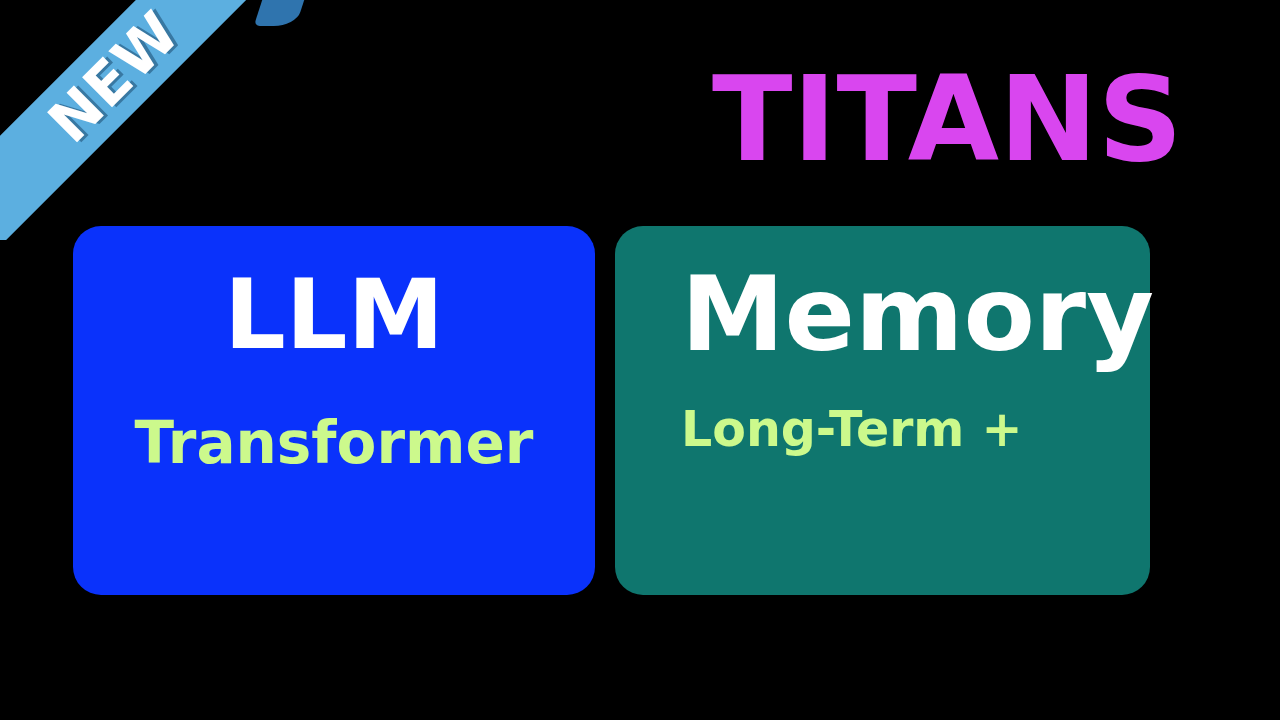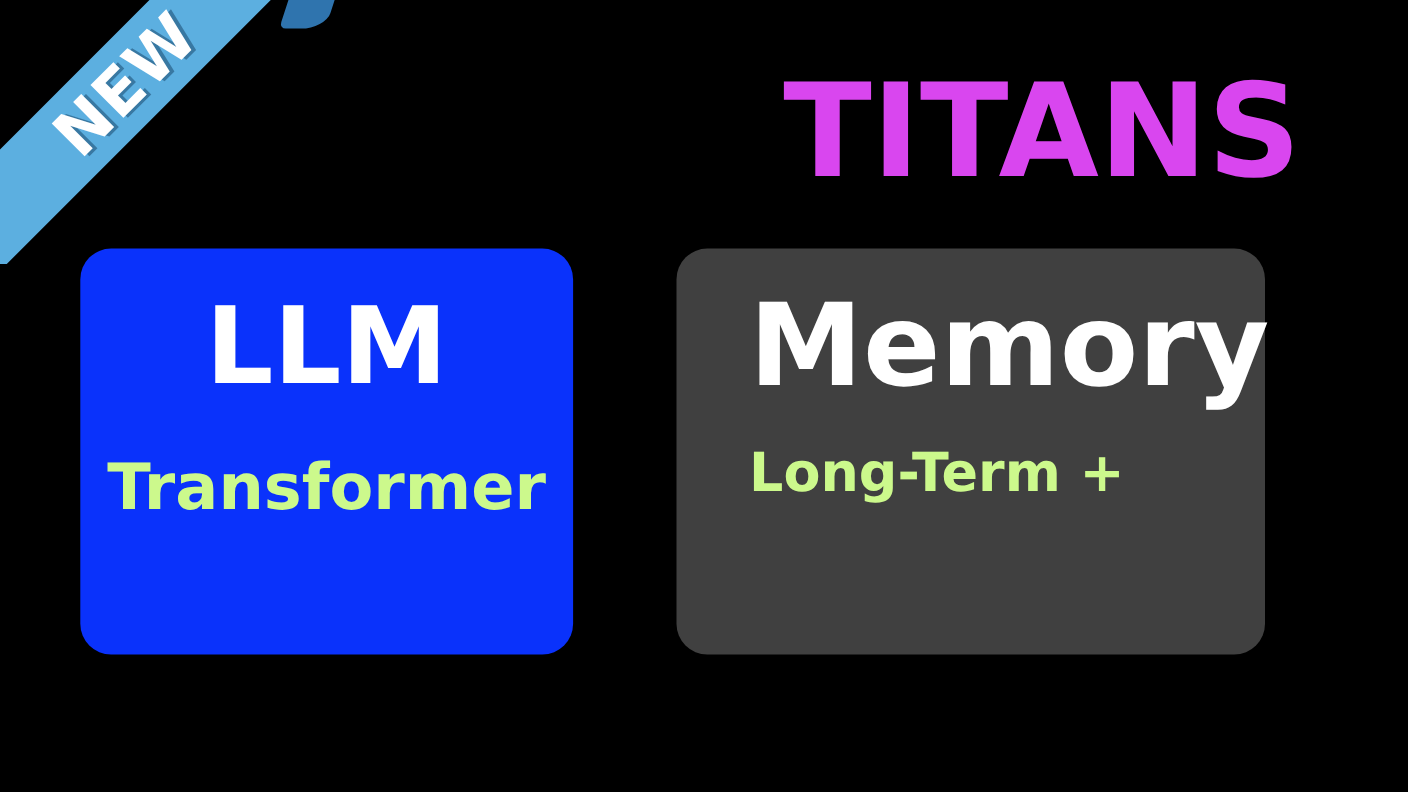--- a/index.html
+++ b/index.html
@@ -99,30 +99,30 @@
     height: 369px;
     border-radius: 28px;
     box-sizing: border-box;
     display: flex;
     flex-direction: column;
     justify-content: flex-start;
   }
 
   #card-llm {
     left: 73px;
-    width: 448px;
+    width: 522px;
     background: #0A32FB;
     align-items: center;
     padding: 38px 16px 0 16px;
   }
 
   #card-memory {
     left: 615px;
     width: 535px;
-    background: #404040;
+    background: #0f766e;
     align-items: flex-start;
     padding: 34px 16px 0 66px;
   }
 
   .card-heading {
     color: #FFFFFF;
     font-weight: bold;
     line-height: 1.05;
     white-space: nowrap;
   }

